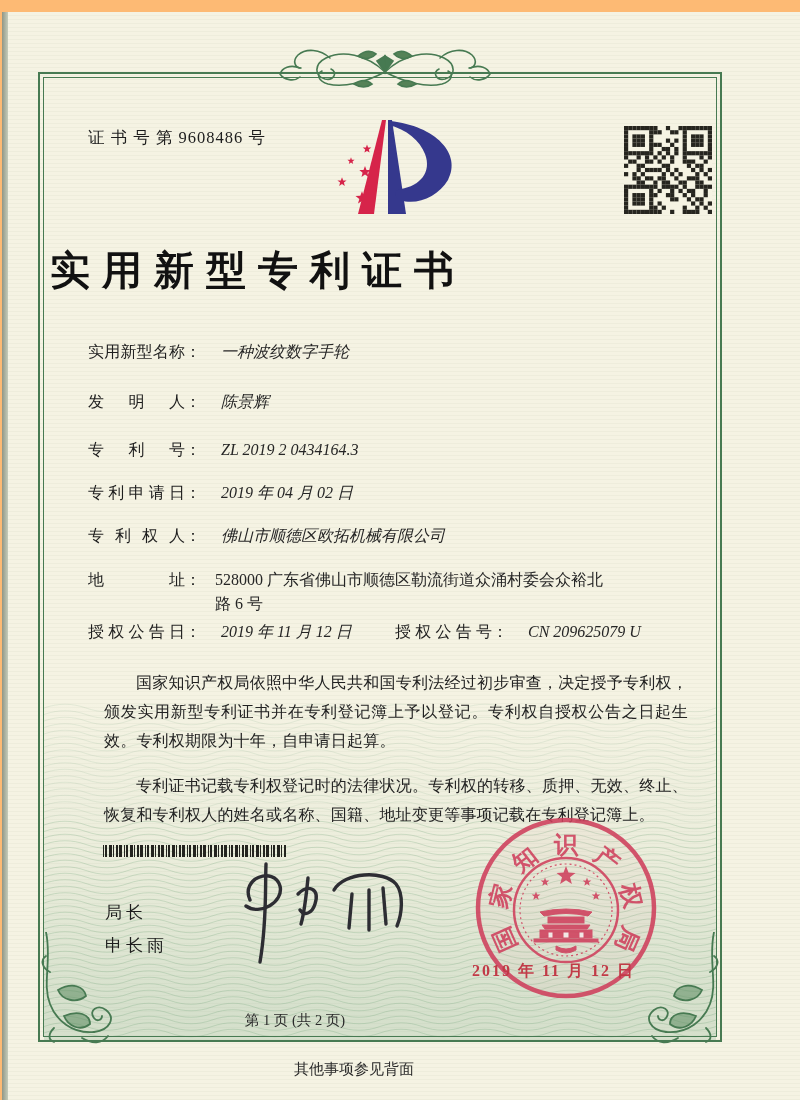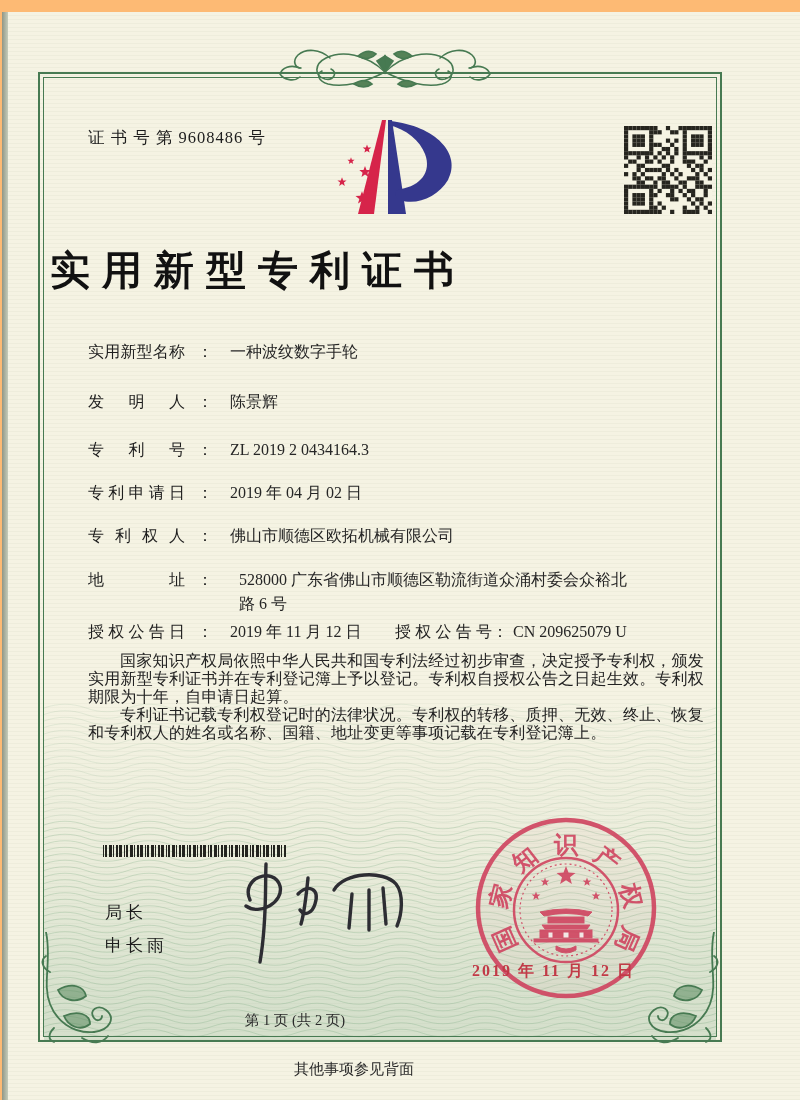--- a/index.html
+++ b/index.html
@@ -14,28 +14,28 @@
                 border:2.5px solid #477a52;box-sizing:border-box;}
   .border-inner{position:absolute;left:3px;top:3px;right:3px;bottom:3px;border:1px solid #477a52;}
   .tint-band{position:absolute;left:44px;top:700px;width:672px;height:340px;
              background:linear-gradient(180deg,rgba(150,185,155,0) 0%,rgba(150,185,155,0.10) 45%,rgba(140,180,150,0.30) 92%);}
   .tint-band svg{position:absolute;left:0;top:0;}
   .cert-no{position:absolute;left:88px;top:127px;font-size:16.5px;letter-spacing:1px;color:#1d1d1d;}
   .logo{position:absolute;left:328px;top:112px;width:152px;height:124px;}
   .qr{position:absolute;left:624px;top:126px;width:88px;height:88px;}
   .title{position:absolute;left:38px;top:243px;width:684px;text-align:left;
          font-size:40px;font-weight:bold;letter-spacing:12px;text-indent:12px;color:#111;}
-  .row{position:absolute;left:88px;width:616px;display:flex;font-size:16px;line-height:24px;gap:12px;}
+  .row{position:absolute;left:88px;width:616px;display:flex;font-size:16px;line-height:24px;}
   .lab{display:inline-block;width:97px;text-align:justify;text-align-last:justify;color:#1e1e1e;}
   .colon{width:16px;color:#1e1e1e;}
-  .val{margin-left:5px;color:#262626;}
+  .val{margin-left:20px;color:#262626;font-style:italic;}
   .addr-val{margin-left:14px;color:#262626;max-width:486px;}
   .pair2{position:absolute;left:307px;display:flex;}
   .paras{position:absolute;left:88px;top:652px;width:616px;}
-  .paras p{margin:0;font-size:16px;line-height:18px;text-indent:2em;text-align:justify;
+  .paras p{margin:16px;font-size:16px;line-height:29px;text-indent:2em;text-align:justify;
            color:#222;letter-spacing:0.2px;}
   .barcode{position:absolute;left:103px;top:845px;width:190px;height:12px;}
   .signer-title{position:absolute;left:105px;top:901px;font-size:17px;letter-spacing:4px;color:#1d1d1d;}
   .signer-name{position:absolute;left:105px;top:934px;font-size:17px;letter-spacing:4px;color:#1d1d1d;}
   .signature{position:absolute;left:222px;top:860px;width:195px;height:108px;}
   .seal{position:absolute;left:468px;top:816px;width:196px;height:188px;opacity:0.88;}
   .seal-date{position:absolute;left:472px;top:961px;width:200px;font-size:16px;letter-spacing:2px;
              color:#c13a47;font-weight:bold;}
   .page-ind{position:absolute;left:38px;top:1011px;width:552px;text-align:center;
             padding-right:38px;box-sizing:border-box;font-size:14.5px;color:#2a2a2a;}

